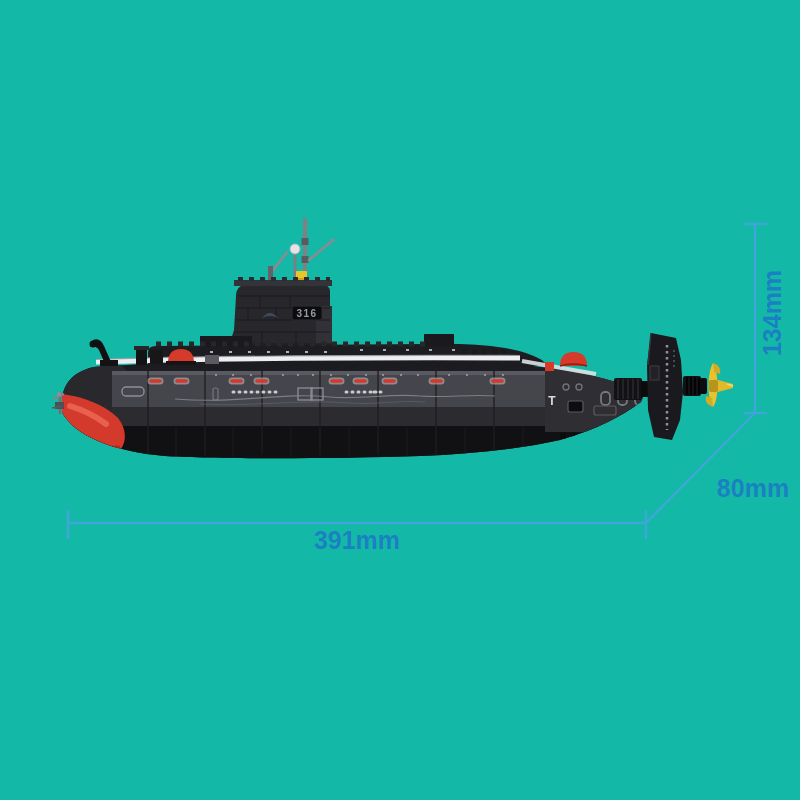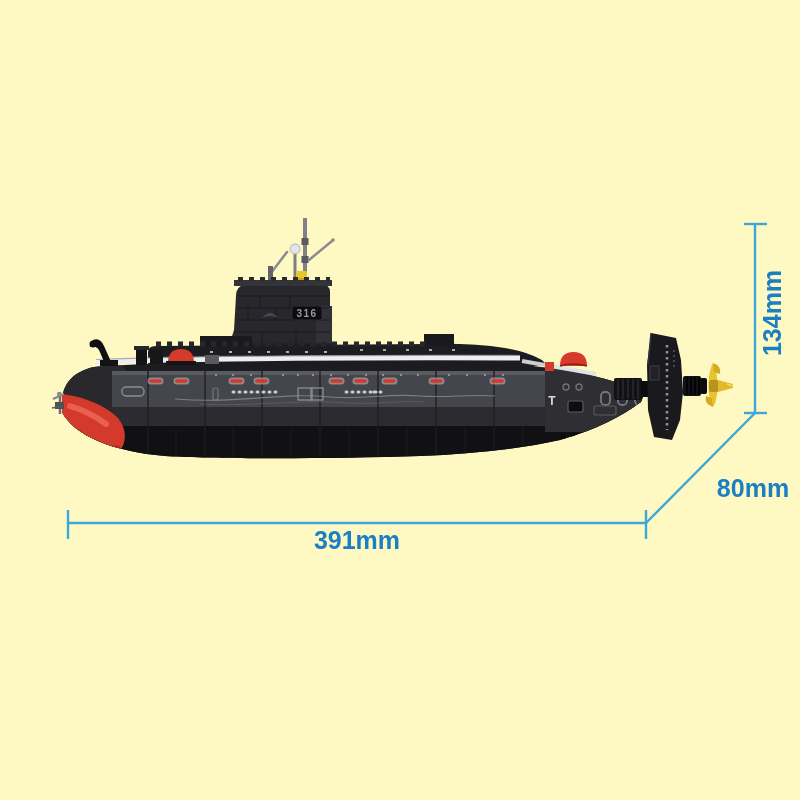--- a/index.html
+++ b/index.html
@@ -1,16 +1,16 @@
 <!DOCTYPE html>
 <html style="--dimension-line: #3fa6da; --dimension-text: #1b7fc4; --hull-black: #1c1c20; --panel-gray: #45454c; --stripe-white: #eceef0; --accent-red: #d63a2b; --propeller-yellow: #e7c32f;"><head>
 <meta charset="utf-8">
 <style>
   html,body{margin:0;padding:0;background:#fff;}
-  .stage{position:relative;width:800px;height:800px;background:#fef9c3;overflow:hidden;
+  .stage{position:relative;width:800px;height:800px;background:#14b8a6;overflow:hidden;
          font-family:"Liberation Sans",sans-serif;}
   .stage svg{display:block;width:800px;height:800px;}
   .dim-stroke{stroke:var(--dimension-line,#3fa6da);stroke-width:2.4;fill:none;stroke-linecap:butt;}
   .dim-text{fill:var(--dimension-text,#1b7fc4);font-family:"Liberation Sans",sans-serif;
             font-size:25px;font-weight:700;}
   .sail-text{fill:#959aa2;font-family:"Liberation Sans",sans-serif;font-size:10px;
              font-weight:700;letter-spacing:1.5px;}
   .hull-mark{fill:#dcdce0;font-family:"Liberation Sans",sans-serif;font-size:12px;font-weight:700;}
 </style>
 </head>

